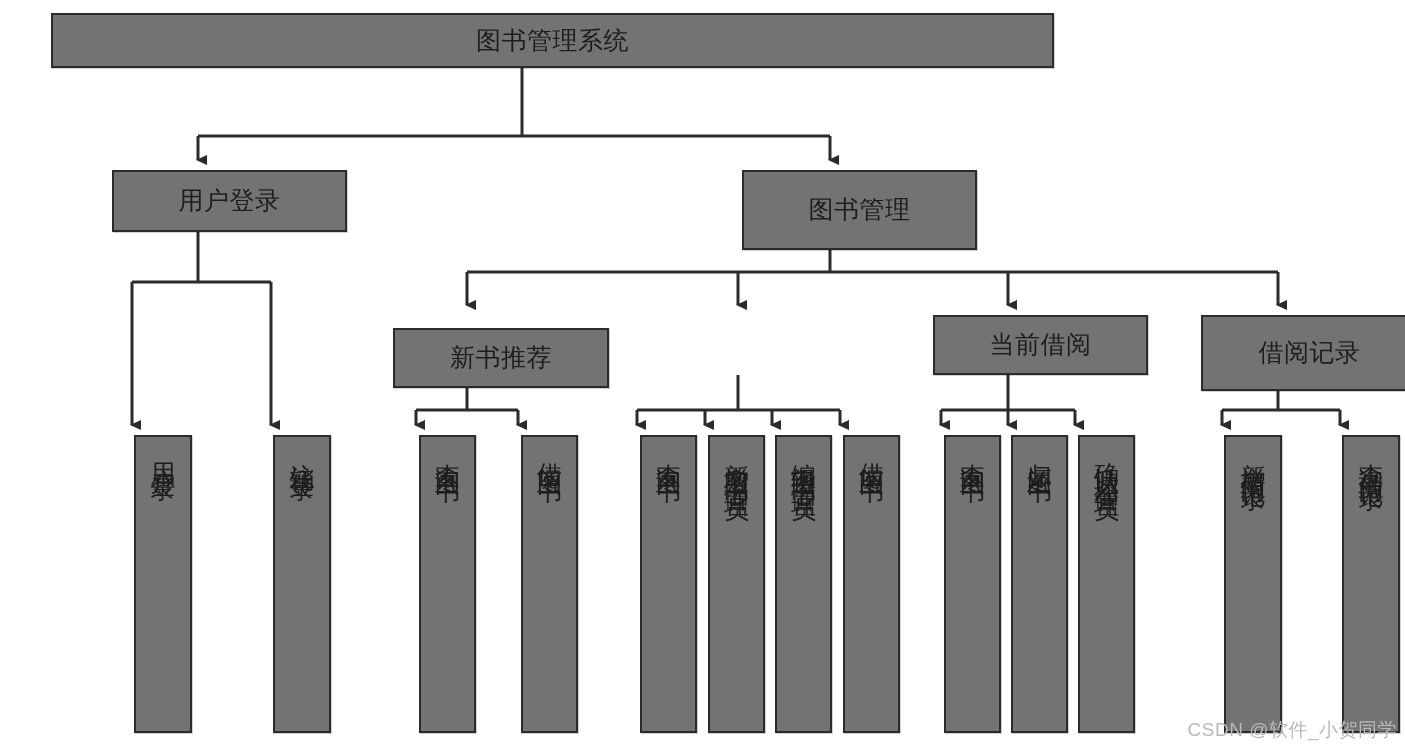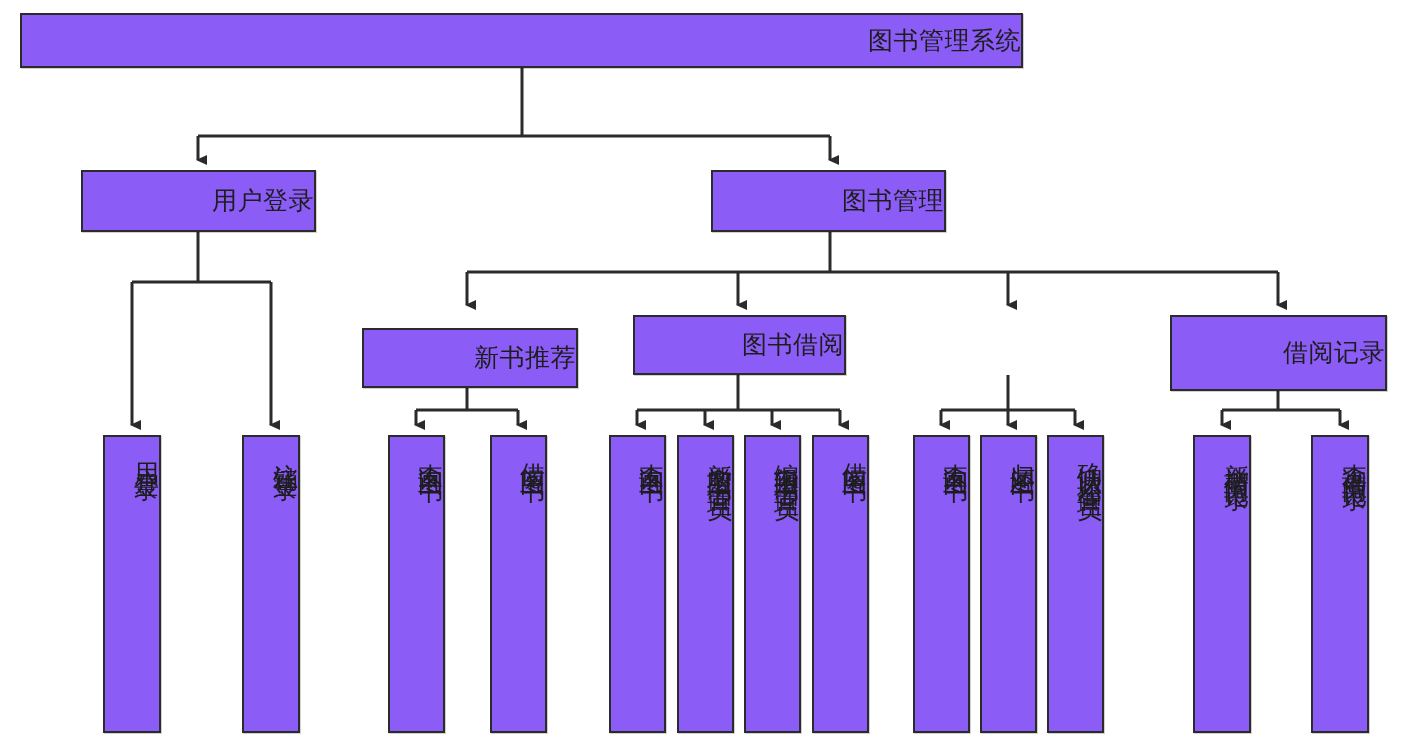--- a/index.html
+++ b/index.html
@@ -22,26 +22,27 @@
     left: 0;
     top: 0;
     width: 1405px;
     height: 747px;
     pointer-events: none;
   }
   .node {
     position: absolute;
     box-sizing: border-box;
     border: 2.5px solid #2b2b2b;
-    background: #8b5cf6;
+    background: #737373;
     display: flex;
     align-items: center;
-    justify-content: flex-end;
+    justify-content: center;
     color: #1d1d1d;
     box-shadow: 1px 1px 0 rgba(0,0,0,0.18);
+    margin-left: 31px;
   }
   .node .label {
     line-height: 1.1;
     letter-spacing: 0.5px;
     white-space: nowrap;
   }
   .node.horiz .label {
     font-size: 25px;
   }
   .node.root .label {
@@ -126,29 +127,29 @@
     </g>
   </svg>
 
   <div class="node root horiz" style="left:20px; top:13px; width:1003px; height:55px;">
     <span class="label">图书管理系统</span>
   </div>
 
   <div class="node horiz" style="left:81px; top:170px; width:235px; height:62px;">
     <span class="label">用户登录</span>
   </div>
-  <div class="node horiz" style="left:711px; top:170px; width:235px; height:62px;">
+  <div class="node horiz" style="left:711px; top:170px; width:235px; height:80px;">
     <span class="label">图书管理</span>
   </div>
 
   <div class="node horiz" style="left:362px; top:328px; width:216px; height:60px;">
     <span class="label">新书推荐</span>
   </div>
-  <div class="node horiz" style="left:633px; top:315px; width:213px; height:60px;">
-    <span class="label">图书借阅</span>
+  <div class="node horiz" style="left:902px; top:315px; width:215px; height:60px;">
+    <span class="label">当前借阅</span>
   </div>
   <div class="node horiz" style="left:1170px; top:315px; width:217px; height:76px;">
     <span class="label">借阅记录</span>
   </div>
 
   <div class="node vert" style="left:103px; top:435px; width:58px; height:298px;">
     <span class="label">用户登录</span>
   </div>
   <div class="node vert" style="left:242px; top:435px; width:58px; height:298px;">
     <span class="label">注销登录</span>
@@ -184,14 +185,15 @@
     <span class="label">确认归还（管理员）</span>
   </div>
 
   <div class="node vert" style="left:1193px; top:435px; width:58px; height:298px;">
     <span class="label">新增借阅记录</span>
   </div>
   <div class="node vert" style="left:1311px; top:435px; width:58px; height:298px;">
     <span class="label">查询借阅记录</span>
   </div>
 
+  <div class="watermark">CSDN @软件_小贺同学</div>
 
 </div>
 
 </body></html>

